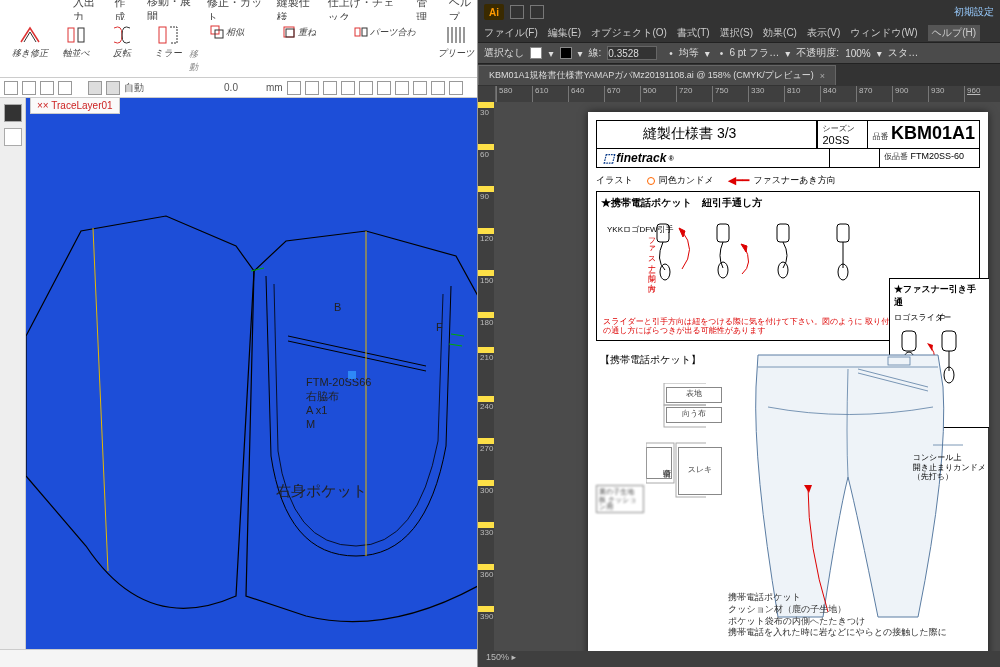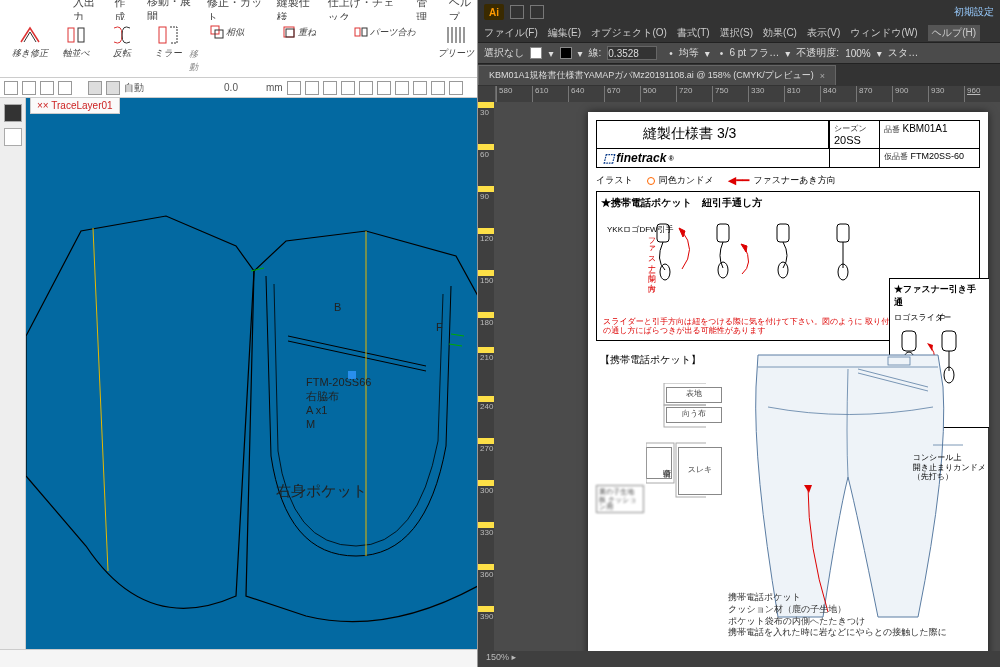--- a/index.html
+++ b/index.html
@@ -14,21 +14,21 @@
   .rb-btn { display: flex; flex-direction: column; align-items: center; font-size: 9px; color: #444; width: 40px; cursor: pointer;}
   .rb-btn .ic { width: 26px; height: 24px; display:flex;align-items:center;justify-content:center;}
   .rb-small { display:flex; align-items:center; font-size:9px; color:#444; gap:2px; width:70px;}
   .rb-small .sic { width:14px;height:14px;}
   .rb-grouplbl { font-size:9px; color:#888; text-align:center; margin-top:auto;}
   .rb-sep { width:1px; background:#ddd; margin:2px 2px;}
   .la-toolbar { height: 20px; border-bottom:1px solid #ccc; display:flex; align-items:center; gap:4px; padding:0 4px; font-size:10px; color:#555;}
   .la-toolbar .sq { width:14px; height:14px; border:1px solid #999; display:inline-block;}
   .la-toolbar .grey { background:#ddd;}
   .la-toolbar .field { width:60px; text-align:center; padding-right:2px;}
-  .la-canvas-area { flex:1; position:relative; background:#0369a1; overflow:hidden;}
+  .la-canvas-area { flex:1; position:relative; background:#1d4ed8; overflow:hidden;}
   .la-sidebar { position:absolute; left:0; top:0; width:26px; height:100%; background:#eee; border-right:1px solid #ccc; display:flex; flex-direction:column; gap:6px; padding-top:6px; align-items:center;}
   .la-sidebar .tool { width:18px; height:18px; border:1px solid #aaa; background:#fff; cursor:pointer;}
   .la-tab { position:absolute; top:0; left:30px; font-size:10px; color:#c22; padding:2px 6px; background:#fafafa; border:1px solid #ccc; border-top:none;}
   .la-svg { position:absolute; left:26px; top:18px; width:452px; height:540px;}
   .la-status { position:absolute; left:0; bottom:0; height:18px; width:100%; background:#f5f5f5; border-top:1px solid #ccc; font-size:9px; color:#666; padding:2px 6px;}
   .la-svg text { font-size:11px; fill:#222;}
   
   .right-app { width: 522px; height:667px; background:#4b4b4b; display:flex; flex-direction:column; position:relative; color:#ddd;}
   .ai-topbar { height: 24px; background:#333; display:flex; align-items:center; padding:0 6px; gap:6px; font-size:11px;}
   .ai-logo { width:20px; height:16px; background:#3a2a00; color:#ff9a00; font-weight:bold; font-size:10px; display:flex; align-items:center; justify-content:center; border-radius:2px;}
@@ -333,21 +333,21 @@
       </div>
 
     <div class="ai-artboard">
       <div class="doc-head">
         <div class="doc-head-row">
           <div class="doc-title">縫製仕様書  3/3</div>
           <div class="doc-cell">
               <div class="lbl">シーズン</div>
               <div class="val">20SS</div>
             </div>
-          <div class="doc-cell" style="min-width:100px"><span class="lbl">品番</span> <span class="val" style="font-size:10px;font-weight:normal">KBM01A1</span></div>
+          <div class="doc-cell" style="min-width:100px"><span class="lbl">品番</span> <span class="val" style="font-size:18px;font-weight:bold">KBM01A1</span></div>
         </div>
         <div class="doc-head-row2">
           <div class="brand">
               <span class="halo">⬚</span>
               <span>finetrack</span>
               <sup style="font-size:7px">®</sup>
             </div>
           <div class="doc-cell" style="min-width:50px;border-top:none"></div>
           <div class="doc-cell" style="min-width:100px;border-top:none"><span class="lbl">仮品番</span> <span class="val" style="font-size:9px">FTM20SS-60</span></div>
         </div>

